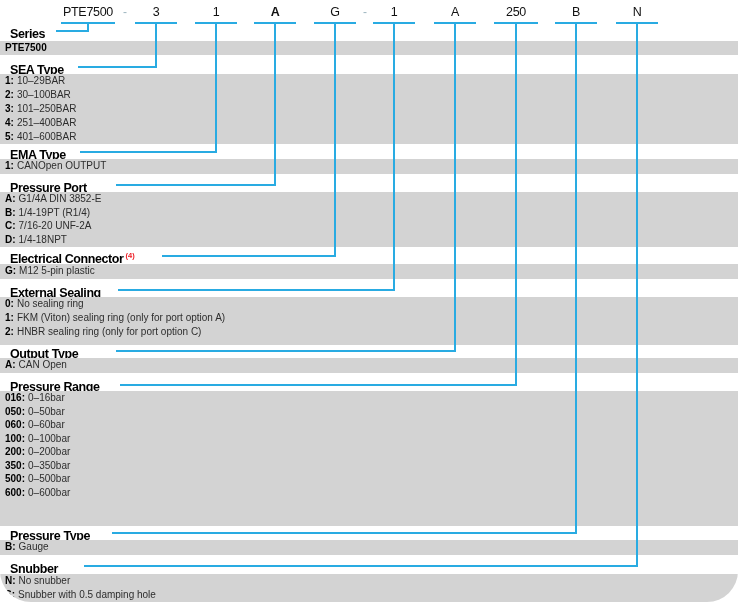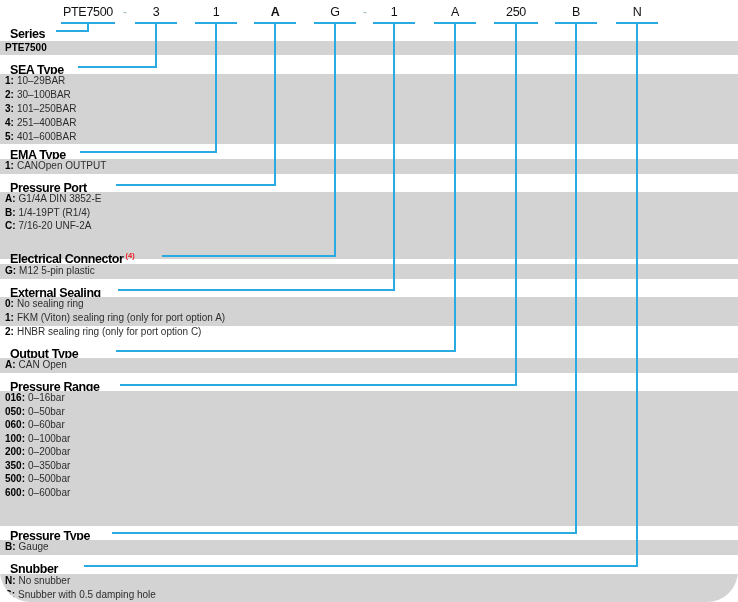--- a/index.html
+++ b/index.html
@@ -97,33 +97,34 @@
     <div class="opt"><span class="k">4:</span><span>251–400BAR</span></div>
     <div class="opt"><span class="k">5:</span><span>401–600BAR</span></div>
   </div>
 
   <div class="hdr" style="top:145px"><span>EMA Type</span><span class="sup"></span></div>
   <div class="band" style="top:159px;height:15px">
     <div class="opt"><span class="k">1:</span><span>CANOpen OUTPUT</span></div>
   </div>
 
   <div class="hdr" style="top:178px"><span>Pressure Port</span><span class="sup"></span></div>
-  <div class="band tight4" style="top:192px;height:67px">
+  <div class="band tight4" style="top:192px;height:55px">
     <div class="opt"><span class="k">A:</span><span>G1/4A DIN 3852-E</span></div>
     <div class="opt"><span class="k">B:</span><span>1/4-19PT (R1/4)</span></div>
     <div class="opt"><span class="k">C:</span><span>7/16-20 UNF-2A</span></div>
+    <div class="opt"><span class="k">D:</span><span>1/4-18NPT</span></div>
   </div>
 
   <div class="hdr" style="top:249px"><span>Electrical Connector</span><span class="sup">(4)</span></div>
   <div class="band" style="top:264px;height:15px">
     <div class="opt"><span class="k">G:</span><span>M12 5-pin plastic</span></div>
   </div>
 
   <div class="hdr" style="top:283px"><span>External Sealing</span><span class="sup"></span></div>
-  <div class="band" style="top:297px;height:29px">
+  <div class="band" style="top:297px;height:48px">
     <div class="opt"><span class="k">0:</span><span>No sealing ring</span></div>
     <div class="opt"><span class="k">1:</span><span>FKM (Viton) sealing ring (only for port option A)</span></div>
     <div class="opt"><span class="k">2:</span><span>HNBR sealing ring (only for port option C)</span></div>
   </div>
 
   <div class="hdr" style="top:344px"><span>Output Type</span><span class="sup"></span></div>
   <div class="band" style="top:358px;height:15px">
     <div class="opt"><span class="k">A:</span><span>CAN Open</span></div>
   </div>
 

